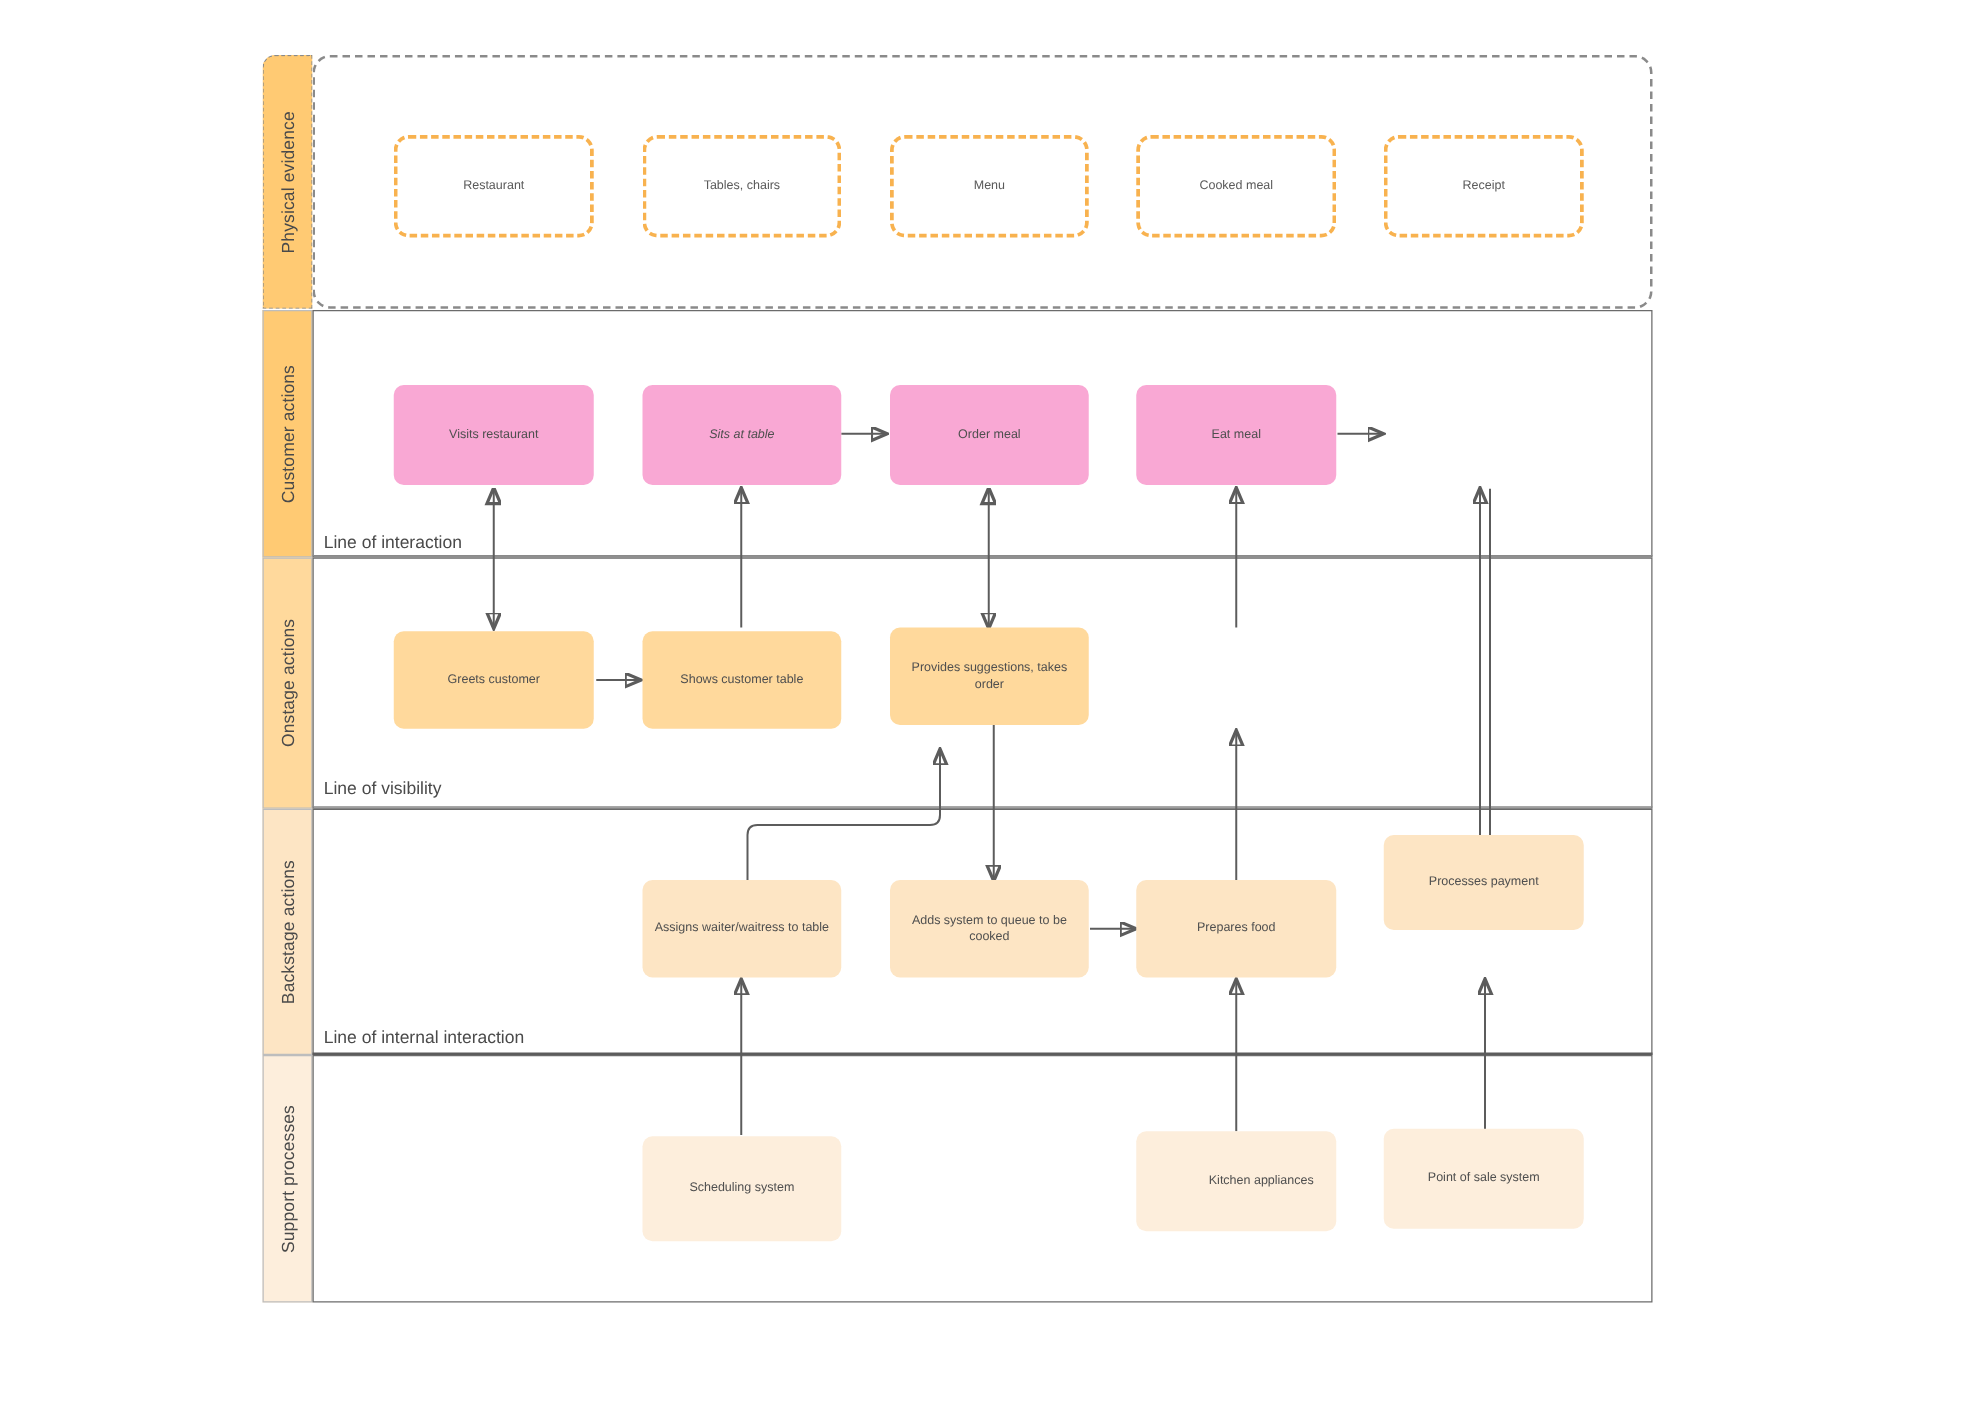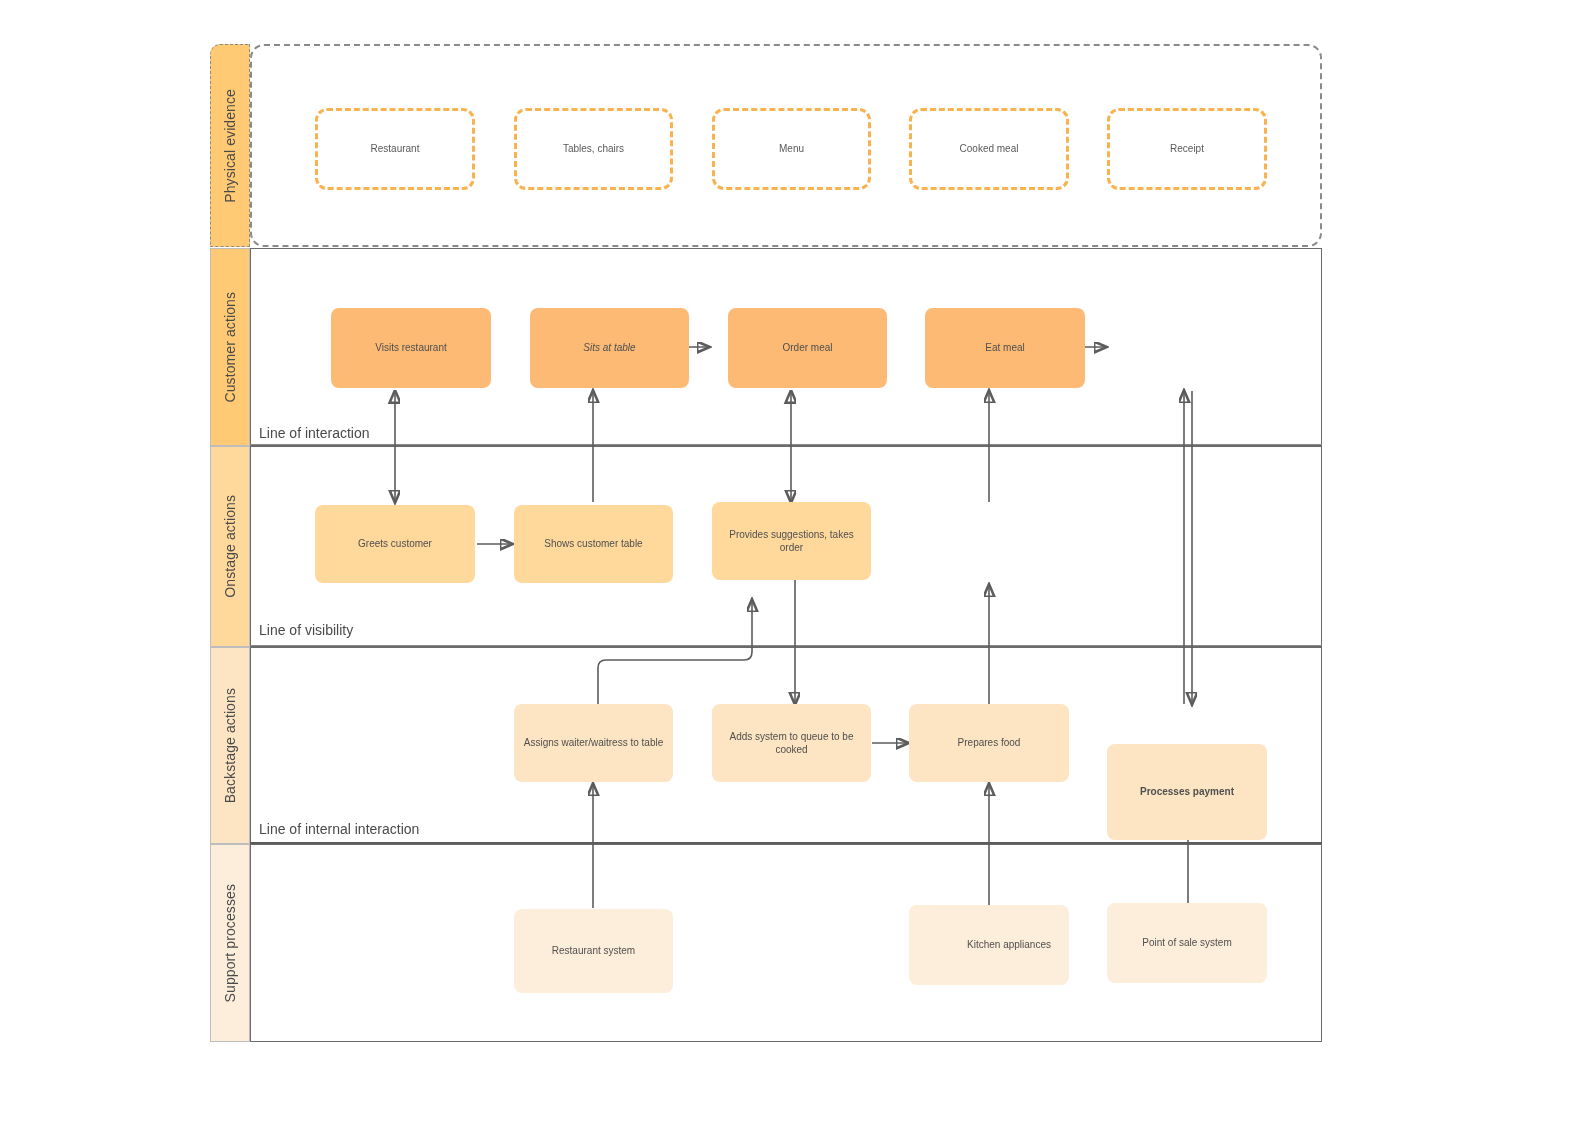--- a/index.html
+++ b/index.html
@@ -71,21 +71,21 @@
     line-height: 1.35;
     color: #4f4f4f;
     padding: 4px 8px;
   }
   .node.evidence {
     background: transparent;
     border: 3px dashed #f8b24f;
     border-radius: 12px;
     color: #5a5a5a;
   }
-  .node.customer { background: #fdba74; margin-left: 16px; }
+  .node.customer { background: #f9a8d4; }
   .node.onstage  { background: #ffd99c; }
   .node.backstage{ background: #fde5c4; }
   .node.support  { background: #fdeedc; }
 
   
   .line-label {
     position: absolute;
     font-size: 14px;
     color: #4a4a4a;
     white-space: nowrap;
@@ -221,26 +221,26 @@
 
   <div class="node backstage" style="left:514px;top:704px;width:159px;height:78px;">
     <span>Assigns waiter/waitress to table</span>
   </div>
   <div class="node backstage" style="left:712px;top:704px;width:159px;height:78px;">
     <span>Adds system to queue to be cooked</span>
   </div>
   <div class="node backstage" style="left:909px;top:704px;width:160px;height:78px;">
     <span>Prepares food</span>
   </div>
-  <div class="node backstage" style="left:1107px;top:744px;width:160px;height:96px;font-weight:bold;">
+  <div class="node backstage" style="left:1107px;top:668px;width:160px;height:76px;">
     <span>Processes payment</span>
   </div>
 
   <div class="node support" style="left:514px;top:909px;width:159px;height:84px;">
-    <span>Restaurant system</span>
+    <span>Scheduling system</span>
   </div>
   <div class="node support" style="left:909px;top:905px;width:160px;height:80px;padding-left:48px;">
     <span>Kitchen appliances</span>
   </div>
   <div class="node support" style="left:1107px;top:903px;width:160px;height:80px;">
     <span>Point of sale system</span>
   </div>
 
 </div>
 

